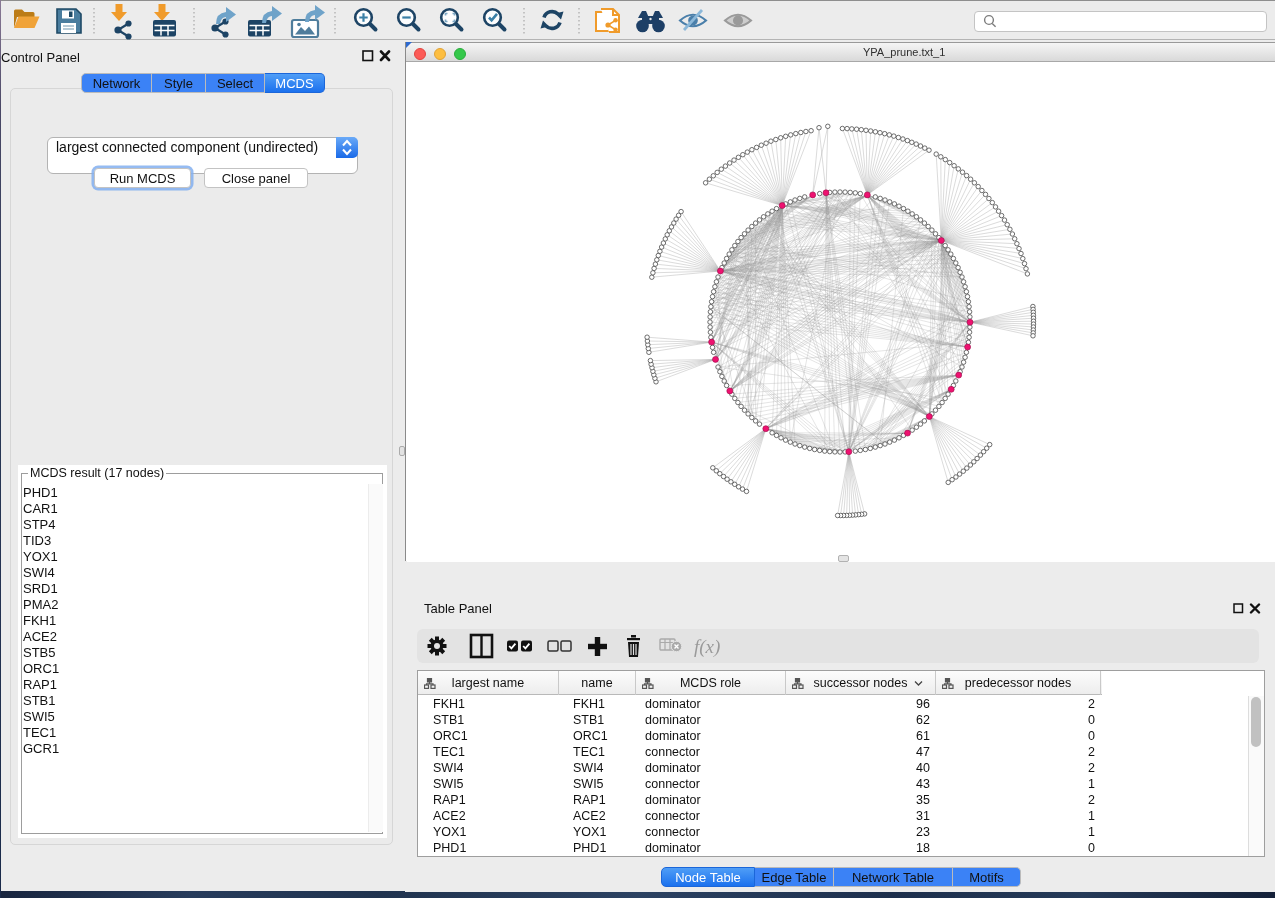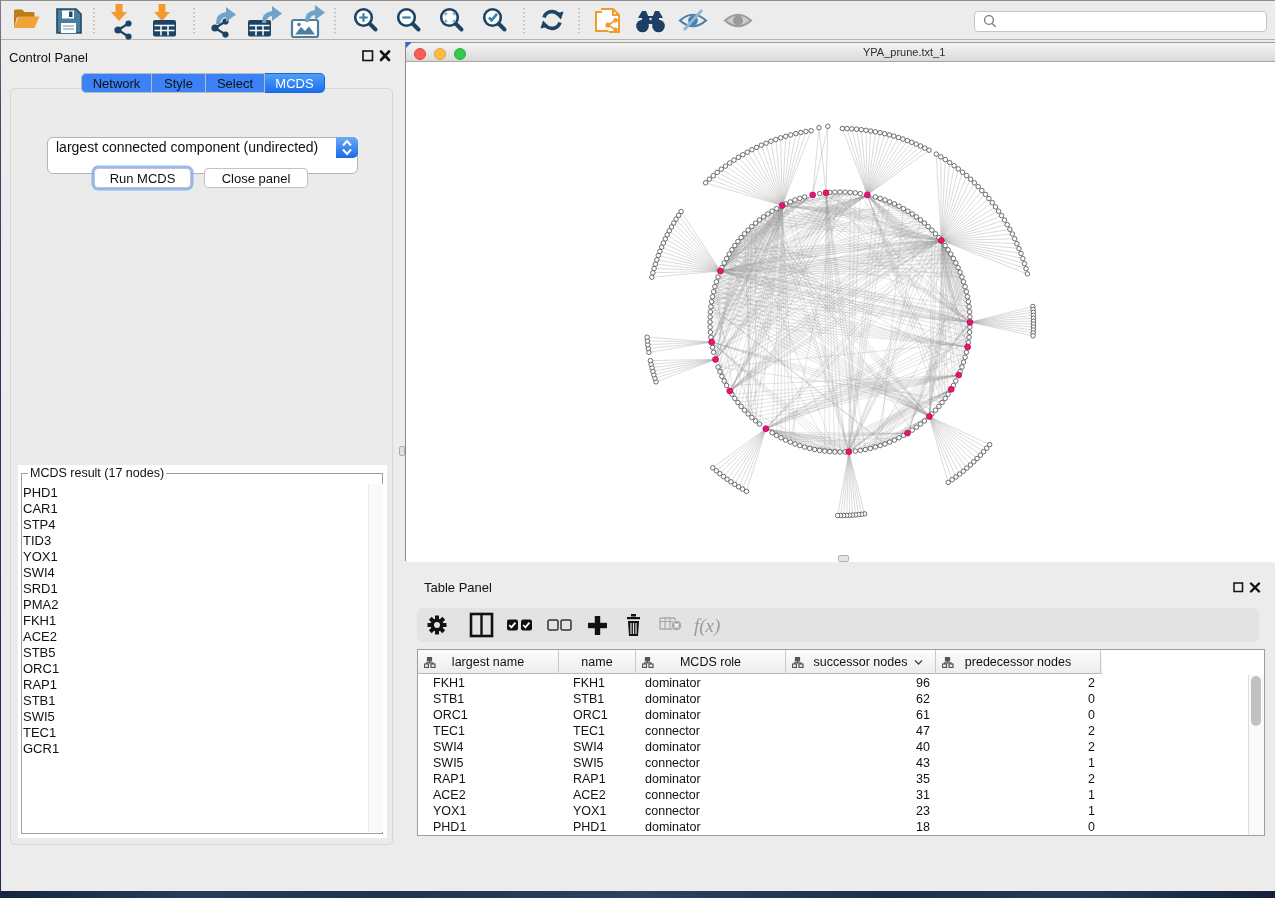--- a/index.html
+++ b/index.html
@@ -34,21 +34,21 @@
 #lscroll{position:absolute;right:4px;top:19px;width:15px;height:348px;background:#fafafa;border-left:1px solid #ececec}
 #vhandle{left:399px;top:446px;width:6px;height:10px;background:#e2e2e2;border:1px solid #ababab;border-radius:2px}
 #netwin{left:405px;top:42px;width:870px;height:519px;border-left:1px solid #8a8a8a;background:#fff}
 #nettitle{left:0;top:0;width:869px;height:20px;background:linear-gradient(#f5f5f5,#d9d9d9);
 border-top:1px solid #999;border-bottom:1px solid #a8a8a8}
 .light{position:absolute;top:4.5px;width:12px;height:12px;border-radius:50%}
 #ntext{position:absolute;left:457px;top:3px;font-size:11px;color:#2f2f2f}
 #netcanvas{left:1px;top:21px;width:869px;height:499px;background:#fff}
 #hhandle{left:432px;top:513px;width:11px;height:7px;background:#e4e4e4;border:1px solid #b2b2b2;border-radius:2px}
 #corner{left:0;top:0;width:0;height:0;border-left:6px solid #2e6ad0;border-bottom:6px solid transparent}
-#tablepanel{left:405px;top:573px;width:870px;height:298px;background:#ececec}
+#tablepanel{left:405px;top:594px;width:870px;height:298px;background:#ececec}
 #ttoolbar{left:12px;top:35px;width:842px;height:34px;--x:0;background:#e3e3e3;border-radius:6px}
 #ttable{left:12px;top:76px;width:848px;height:187px;background:#fff;border:1px solid #9e9e9e}
 #thead{position:absolute;left:0;top:0;width:684px;height:24px;background:linear-gradient(#fcfcfc,#ededed);
 border-bottom:1px solid #b9b9b9}
 .hcell{position:absolute;top:0;height:24px;border-right:1px solid #c9c9c9;font-size:12.5px;color:#111;
 display:flex;align-items:center;justify-content:center}
 .trow{position:absolute;left:0;width:843px;height:16px;font-size:12.5px;color:#111}
 .tc{position:absolute;top:1px}
 .num{text-align:right}
 #tscroll{position:absolute;right:0;top:25px;width:16px;height:160px;background:#fafafa;border-left:1px solid #ddd}
@@ -180,21 +180,21 @@
     </svg>
     <div class="abs" id="search"><svg width="24" height="19">
         <g fill="none" stroke="#7d7d7d" stroke-width="1.4" transform="translate(14,9)">
           <circle cx="0" cy="-1" r="4.4"></circle>
           <line x1="3.2" y1="2.4" x2="6.6" y2="5.8"></line>
         </g>
       </svg></div>
   </div>
 
 <div class="abs" id="leftpanel">
-  <div class="abs ptitle" style="left:8px;top:9px">Control Panel</div>
+  <div class="abs ptitle" style="left:0;top:9px">Control Panel</div>
   <svg class="abs" style="left:361px;top:9px" width="30" height="12">
     <rect x="1" y="1" width="9.5" height="9.5" fill="#ececec" stroke="#111" stroke-width="1.6"></rect>
     <path d="M19 1.5 L27 10 M27 1.5 L19 10" stroke="#111" stroke-width="2.6" stroke-linecap="round"></path>
   </svg>
   <div class="abs" id="cpanel"></div>
   <div class="abs tabrow" style="left:80px;top:32px">
     <div class="tab first" style="width:71px">Network</div>
     <div class="tab" style="width:54px">Style</div>
     <div class="tab" style="width:59px">Select</div>
     <div class="tab last sel" style="width:60px">MCDS</div>
@@ -697,20 +697,26 @@
         <span class="tc" style="left:15px">PHD1</span>
         <span class="tc" style="left:155px">PHD1</span>
         <span class="tc" style="left:227px">dominator</span>
         <span class="tc num" style="left:428px;width:84px">18</span>
         <span class="tc num" style="left:593px;width:84px">0</span>
       </div>
     <div id="tscroll">
         <div id="tthumb"></div>
       </div>
   </div>
+  <div class="abs tabrow" id="btabs">
+    <div class="tab first sel" style="width:94px">Node Table</div>
+    <div class="tab" style="width:79px">Edge Table</div>
+    <div class="tab" style="width:119px">Network Table</div>
+    <div class="tab last" style="width:68px">Motifs</div>
+  </div>
 </div>
 
 <div class="abs" id="statusbar">
   <div class="abs" id="listbtn"><svg width="25" height="20">
     <g stroke="#222" stroke-width="2">
           <path d="M9 6 h11 M9 10 h11 M9 14 h11"></path>
     <path d="M5 6 h1.5 M5 10 h1.5 M5 14 h1.5" stroke-width="2.2"></path>
         </g>
       </svg>
   </div>

